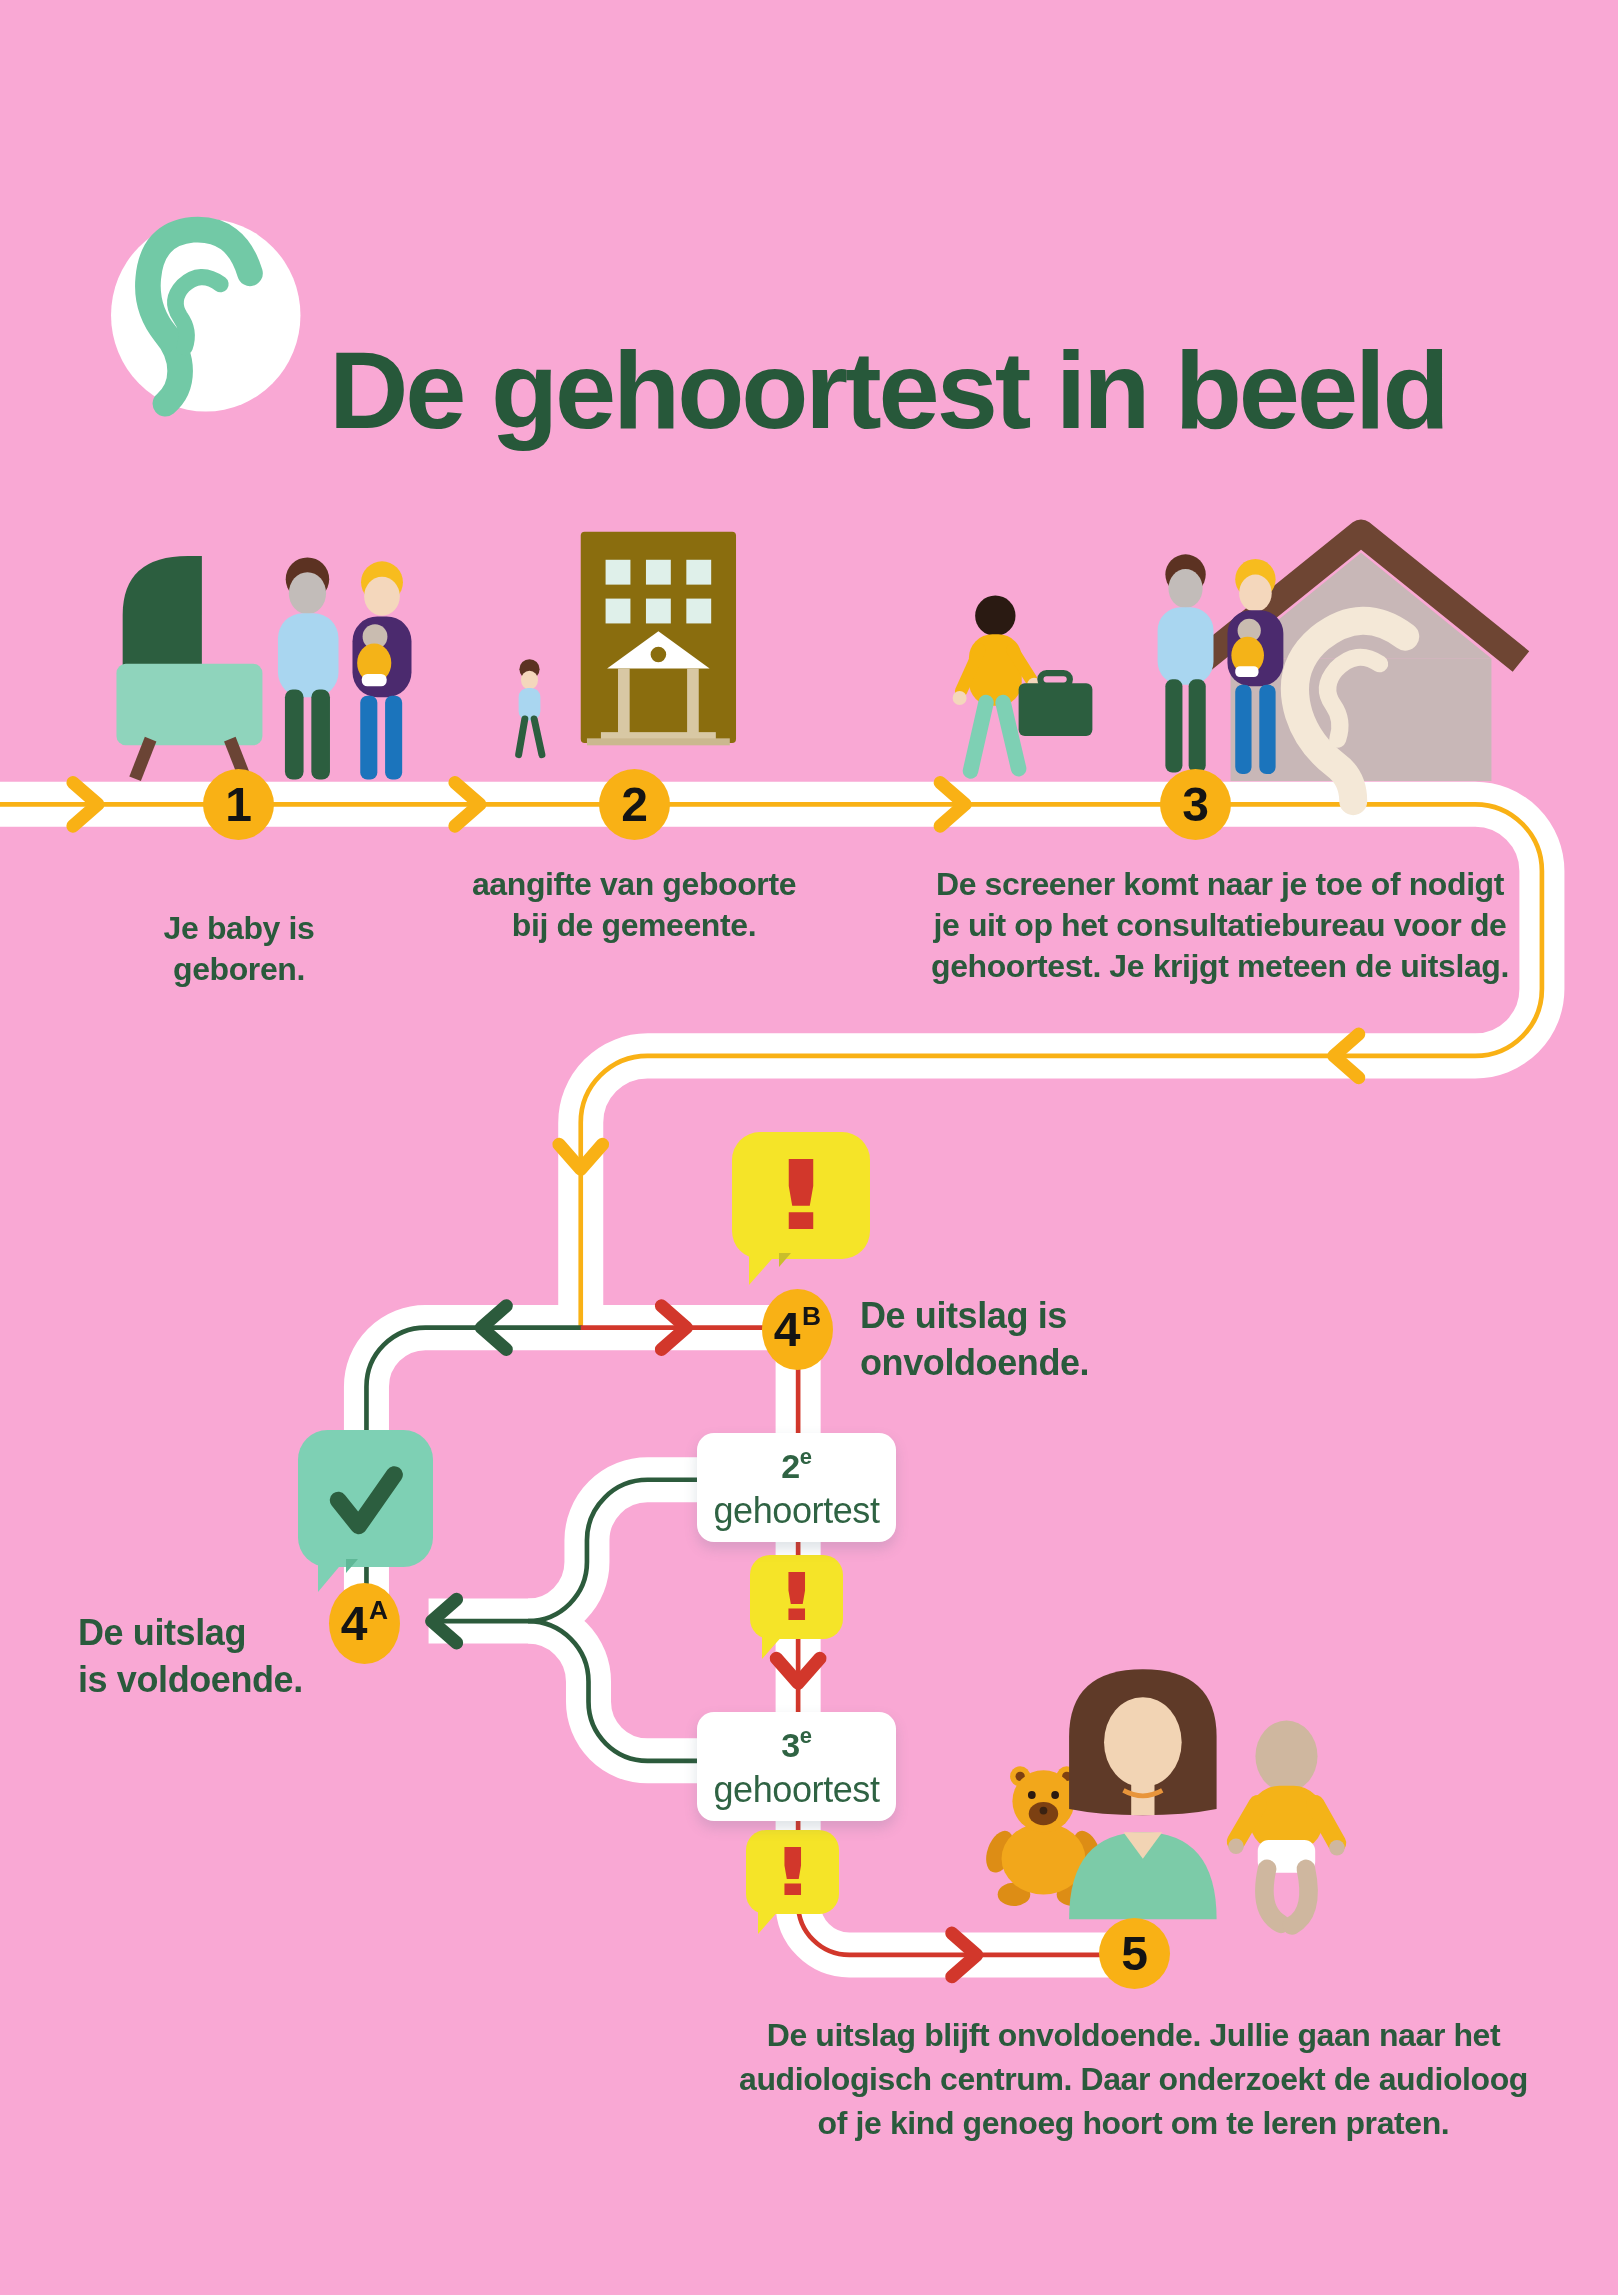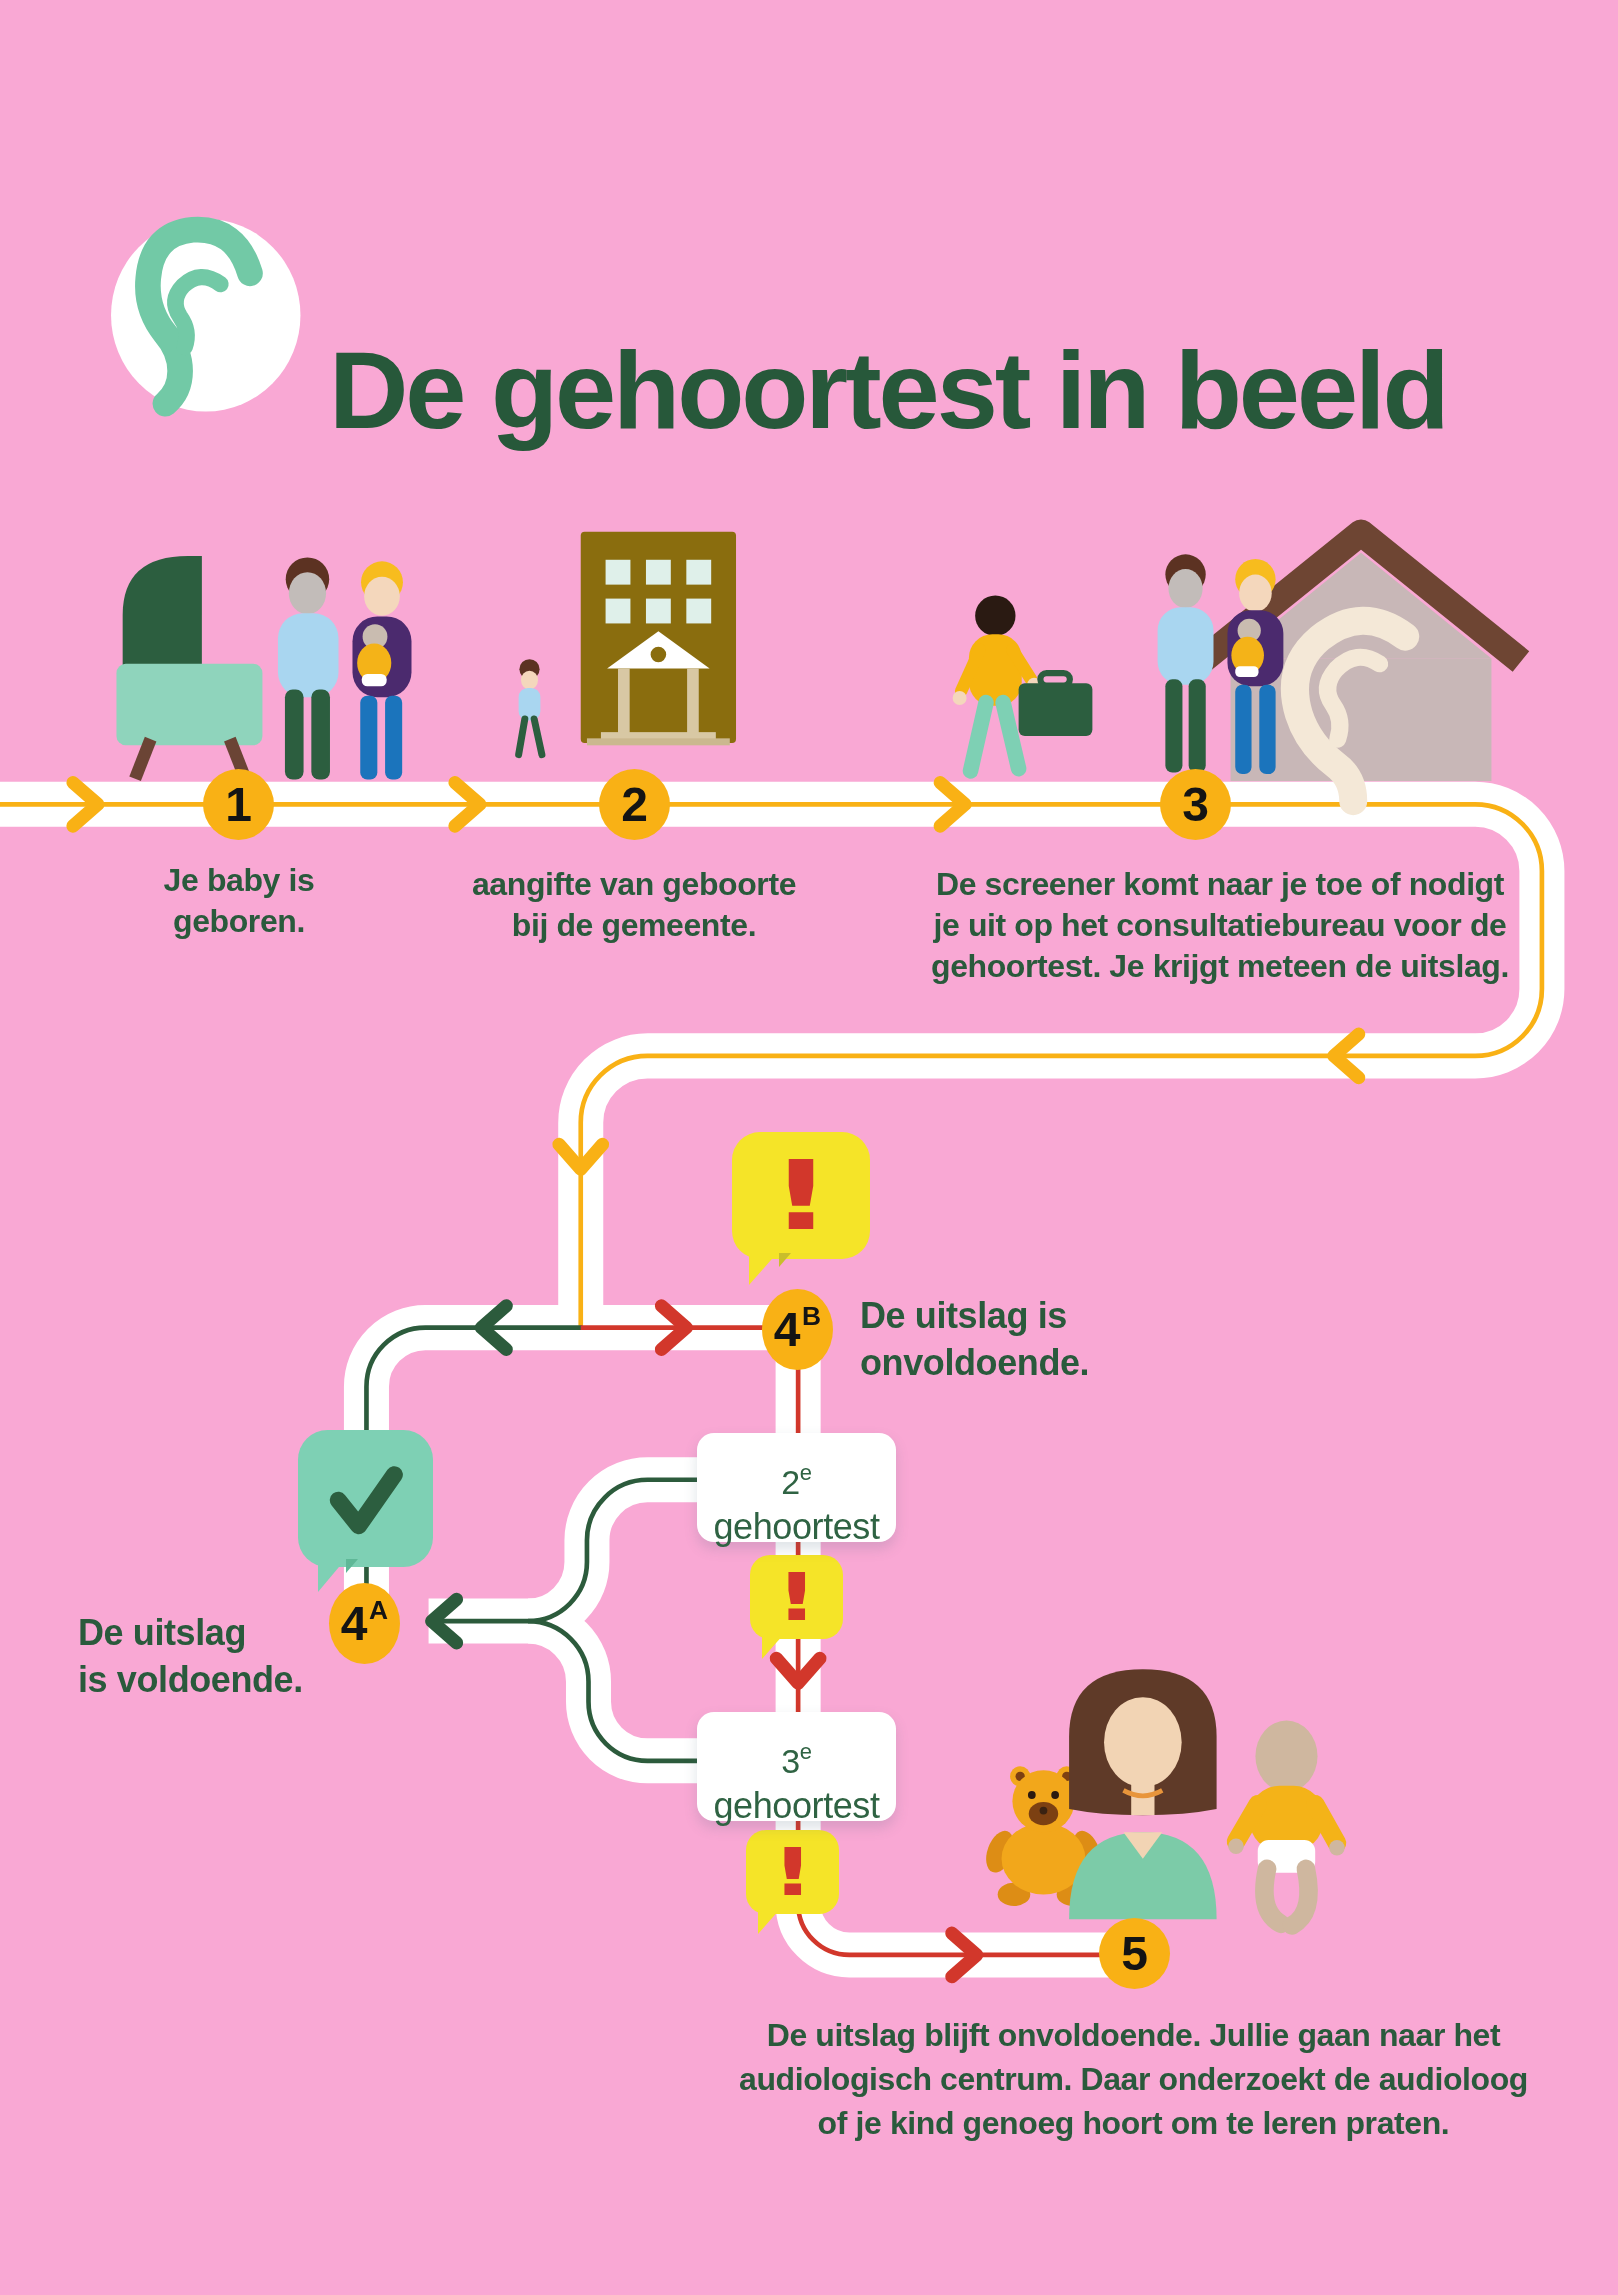--- a/index.html
+++ b/index.html
@@ -15,21 +15,21 @@
     position:absolute;left:329px;top:247px;z-index:3;
     font-size:110px;font-weight:700;letter-spacing:-3.1px;line-height:137px;
     color:#27583A;white-space:nowrap;
   }
 
   .caption{
     position:absolute;z-index:3;color:#2A5A3C;font-weight:700;
     font-size:32px;line-height:41px;text-align:center;letter-spacing:-0.4px;
   }
   .caption .ln{display:block;}
-  .cap-1{left:103px;top:860px;width:272px;}
+  .cap-1{left:103px;top:908px;width:272px;}
   .cap-2{left:440px;top:864px;width:388px;}
   .cap-3{left:866px;top:864px;width:708px;}
 
   .side-label{
     position:absolute;z-index:3;color:#2A5A3C;font-weight:700;
     font-size:36px;line-height:47px;letter-spacing:-0.4px;
   }
   .side-label .ln{display:block;}
   .label-fail{left:860px;top:1292px;width:357px;text-align:left;}
   .label-pass{left:78px;top:1609px;width:239px;text-align:left;}
@@ -52,21 +52,21 @@
   .c-3{left:1160px;top:769px;width:71px;height:71px;}
   .c-4b{left:762px;top:1289px;width:71px;height:81px;}
   .c-4a{left:329px;top:1583px;width:71px;height:81px;}
   .c-5{left:1099px;top:1918px;width:71px;height:71px;}
 
   .test-box{
     position:absolute;z-index:3;width:199px;height:109px;background:#FFFFFF;
     border-radius:17px;box-shadow:0 6.2px 12.4px rgba(70,100,120,0.18);
     color:#2F6343;text-align:center;letter-spacing:-0.4px;
   }
-  .test-box .t-num{font-size:34px;line-height:37px;margin-top:23px;font-weight:400;}
+  .test-box .t-num{font-size:34px;line-height:37px;margin-top:7px;font-weight:700;}
   .test-box .t-num sup{font-size:22px;position:relative;top:-1.6px;}
   .test-box .t-word{font-size:36px;line-height:37px;font-weight:400;margin-top:7px;}
   .box-2e{left:697px;top:1433px;}
   .box-3e{left:697px;top:1712px;}
 
   .alert-bubble{
     position:absolute;z-index:3;background:#F5E428;border-radius:28px;
     display:flex;align-items:center;justify-content:center;
   }
   .alert-bubble .excl{

